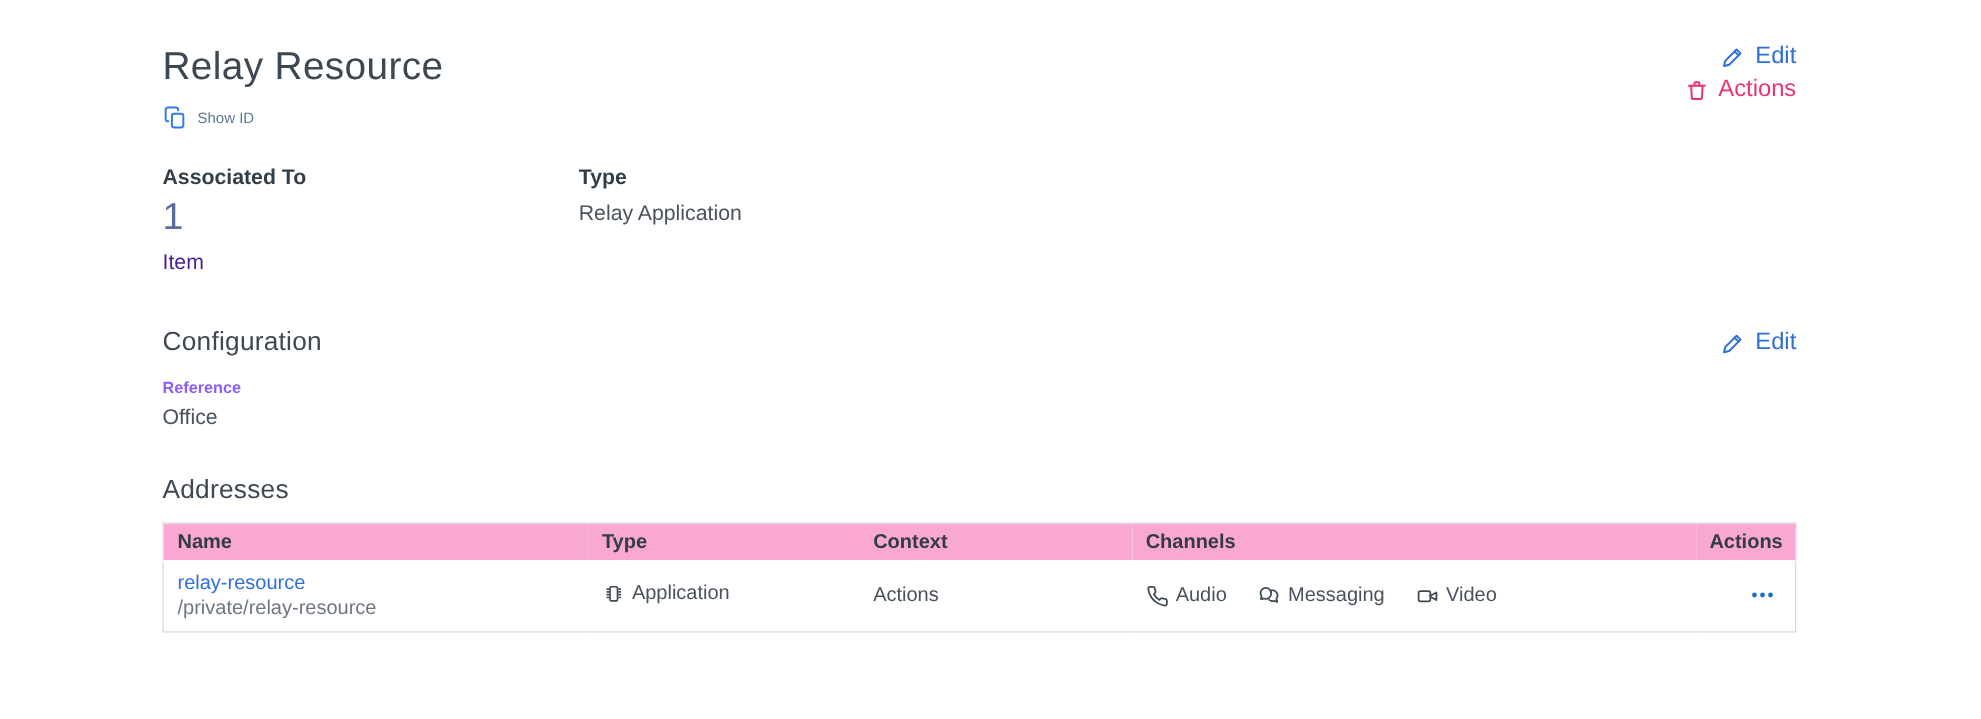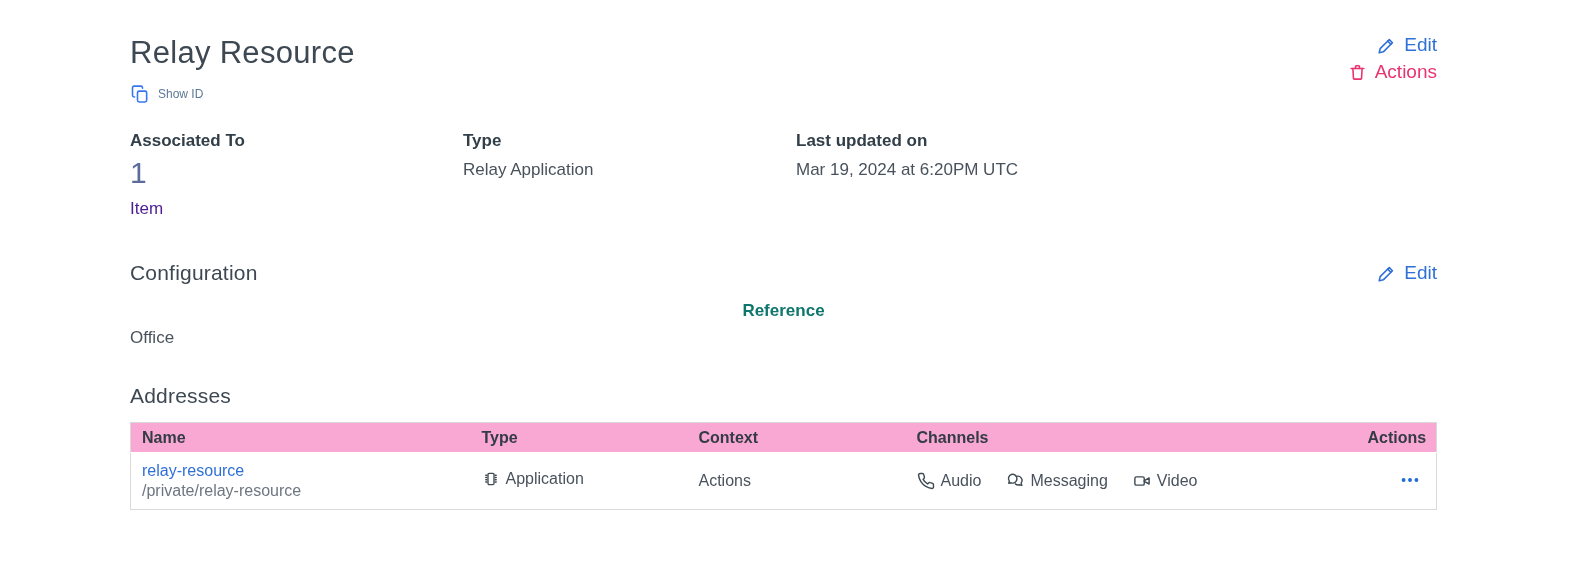--- a/index.html
+++ b/index.html
@@ -65,21 +65,21 @@
 
   
   .section-heading-row { display: flex; justify-content: space-between; align-items: center; }
   .section-heading {
     font-size: 21px;
     font-weight: 500;
     color: #3d4852;
     letter-spacing: 0.2px;
   }
   .config-section { margin-top: 42px; }
-  .field-label { margin-top: 16px; font-size: 17px; font-weight: 700; color: #0f766e; text-align: center; }
+  .field-label { margin-top: 16px; font-size: 13px; font-weight: 700; color: #8b5cf6; }
   .field-value { margin-top: 7px; font-size: 17px; color: #49525c; }
 
   .addresses-section { margin-top: 36px; }
 
   
   table {
     margin-top: 14px;
     width: 100%;
     border-collapse: collapse;
     table-layout: fixed;
@@ -167,24 +167,20 @@
 
   <div class="meta-row">
     <div>
       <div class="meta-label">Associated To</div>
       <div class="big-number">1</div>
       <div class="unit-text">Item</div>
     </div>
     <div>
       <div class="meta-label">Type</div>
       <div class="meta-value">Relay Application</div>
-    </div>
-    <div>
-      <div class="meta-label">Last updated on</div>
-      <div class="meta-value">Mar 19, 2024 at 6:20PM UTC</div>
     </div>
   </div>
 
   <div class="config-section">
     <div class="section-heading-row">
       <h2 class="section-heading">Configuration</h2>
       <a class="link-btn link-blue">
         <span>
           <svg class="icon" width="19" height="19" viewBox="0 0 24 24" fill="none" stroke="currentColor" stroke-width="2" stroke-linecap="round" stroke-linejoin="round">
             <path d="M15.5 4.5l4 4L8 20l-5.2 1.2L4 16 15.5 4.5z"></path>

